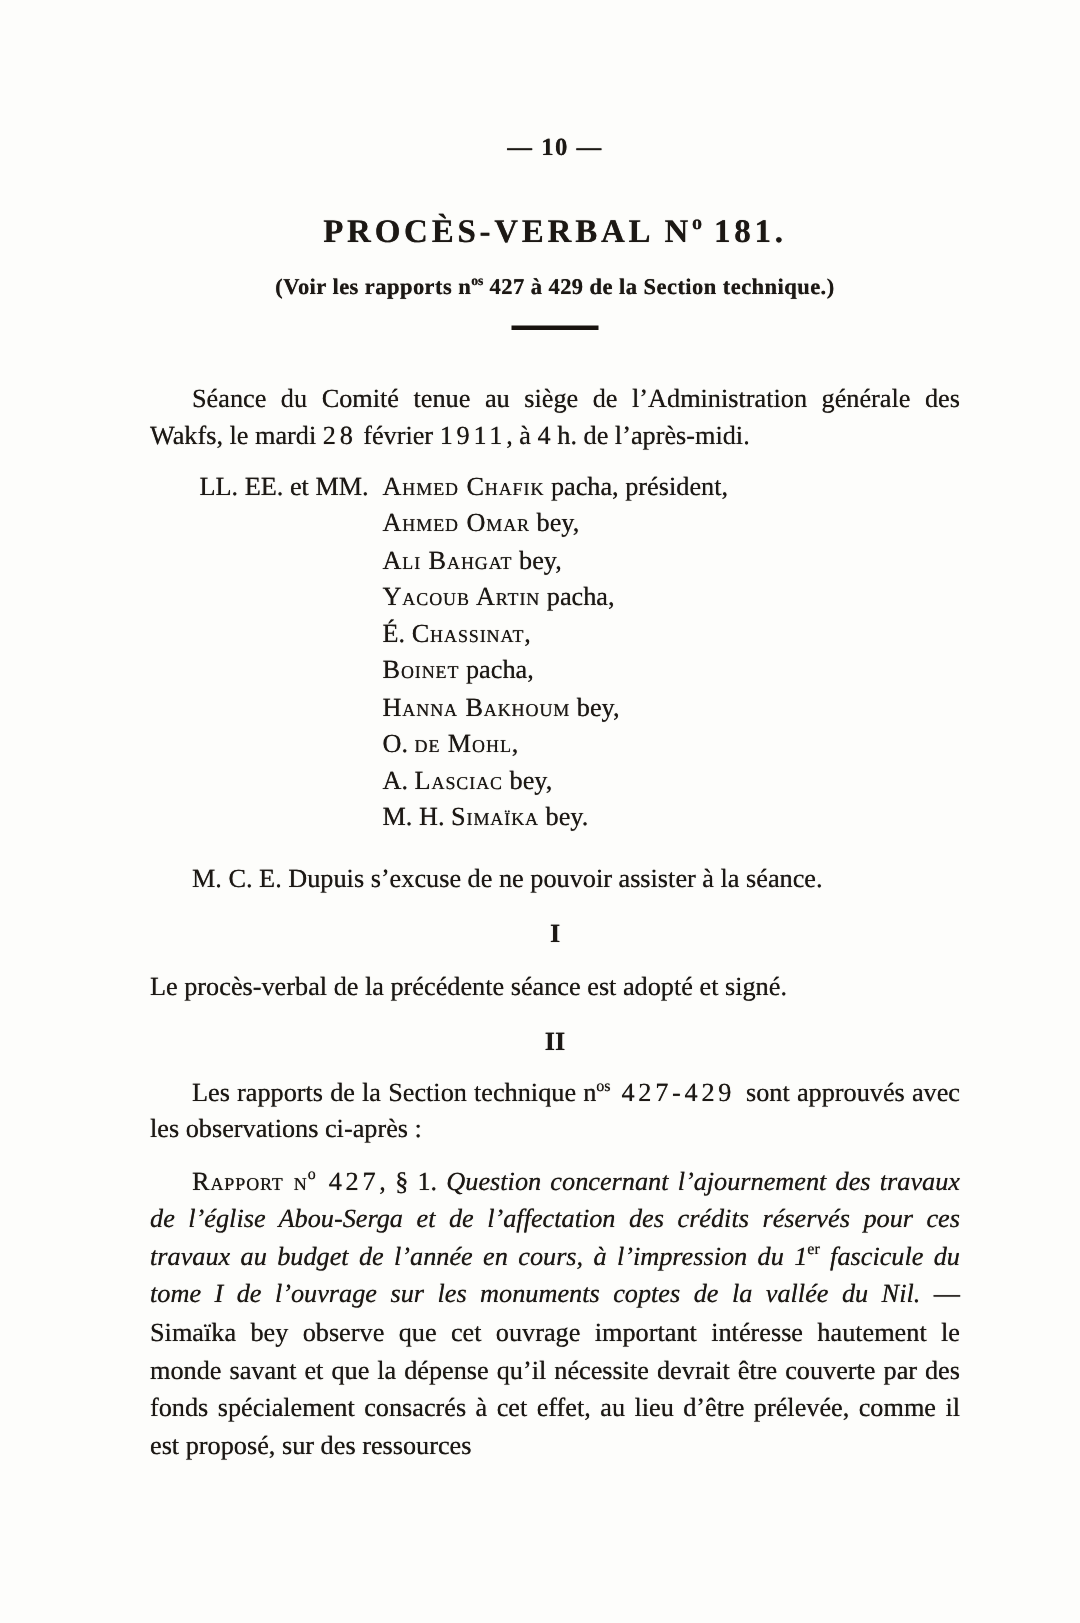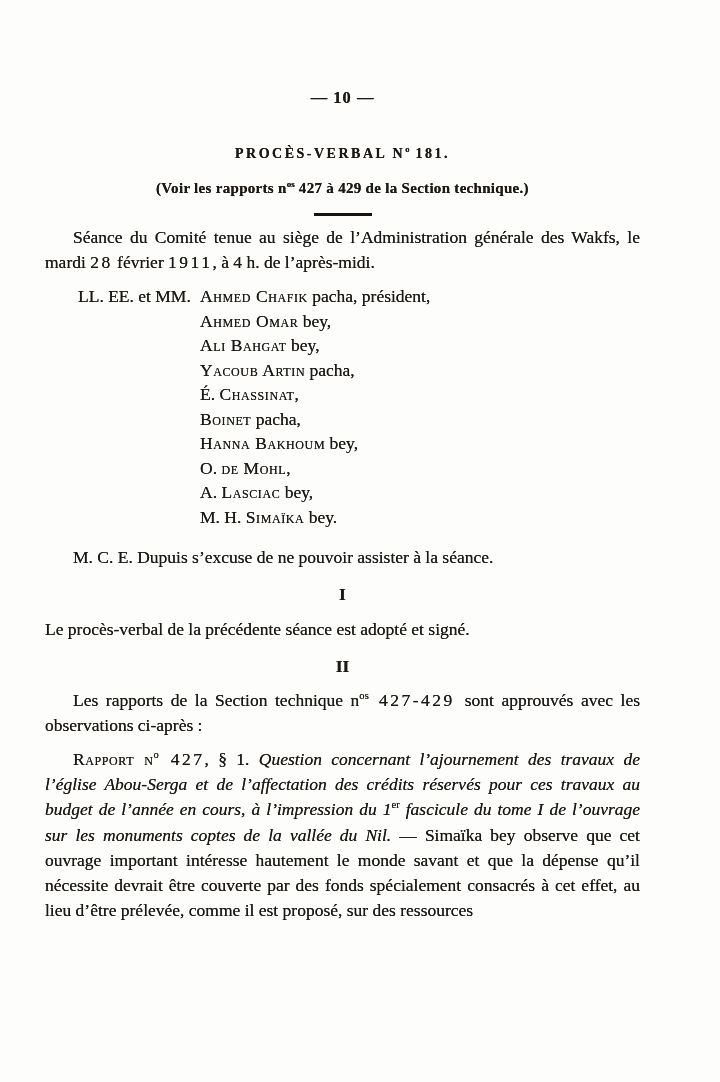--- a/index.html
+++ b/index.html
@@ -9,35 +9,35 @@
     background: #fdfdfb;
     font-family: "Liberation Serif", "DejaVu Serif", serif;
     color: #1c1814;
     overflow: hidden;
   }
   .sheet {
     width: 720px; height: 1082px;
     background: #fdfdfb;
   }
   .content {
-    padding: 88px 80px 0 45px; 
+    padding: 88px 80px 0 100px; 
     text-shadow: 0 0 0.45px rgba(20,16,12,0.85); 
   }
   p { margin: 0; }
 
   .page-number {
     text-align: center;
     font-size: 16.5px; font-weight: bold;
     letter-spacing: 1px;
     line-height: 20px;
   }
   .doc-title {
     margin-top: 33px;
     text-align: center;
-    font-size: 14px; font-weight: bold;
+    font-size: 22px; font-weight: bold;
     letter-spacing: 2.5px;
     line-height: 26px;
   }
   .doc-subtitle {
     margin-top: 11px;
     text-align: center;
     font-size: 15px; font-weight: bold;
     letter-spacing: 0.3px;
     line-height: 20px;
   }
@@ -45,21 +45,21 @@
     margin: 15px auto 0 auto;
     width: 58px; height: 3px;
     background: #18130f;
   }
   .para {
     font-size: 17.5px;
     line-height: 25px;
   }
   .justify { text-align: justify; }
   .indent { text-indent: 28px; }
-  .intro { margin-top: 9px; }
+  .intro { margin-top: 33px; }
   .presents { margin-top: 13px; text-indent: 28px; }
 
   .attendees { margin-top: 9px; font-size: 17.5px; line-height: 24.5px; }
   .attendee-row { padding-left: 155px; white-space: nowrap; }
   .attendee-row.first { padding-left: 33px; }
   .att-label { display: inline-block; width: 122px; }
   .sc { font-variant: small-caps; letter-spacing: 0.6px; }
 
   .excuse { margin-top: 16px; }
   .section-heading {

